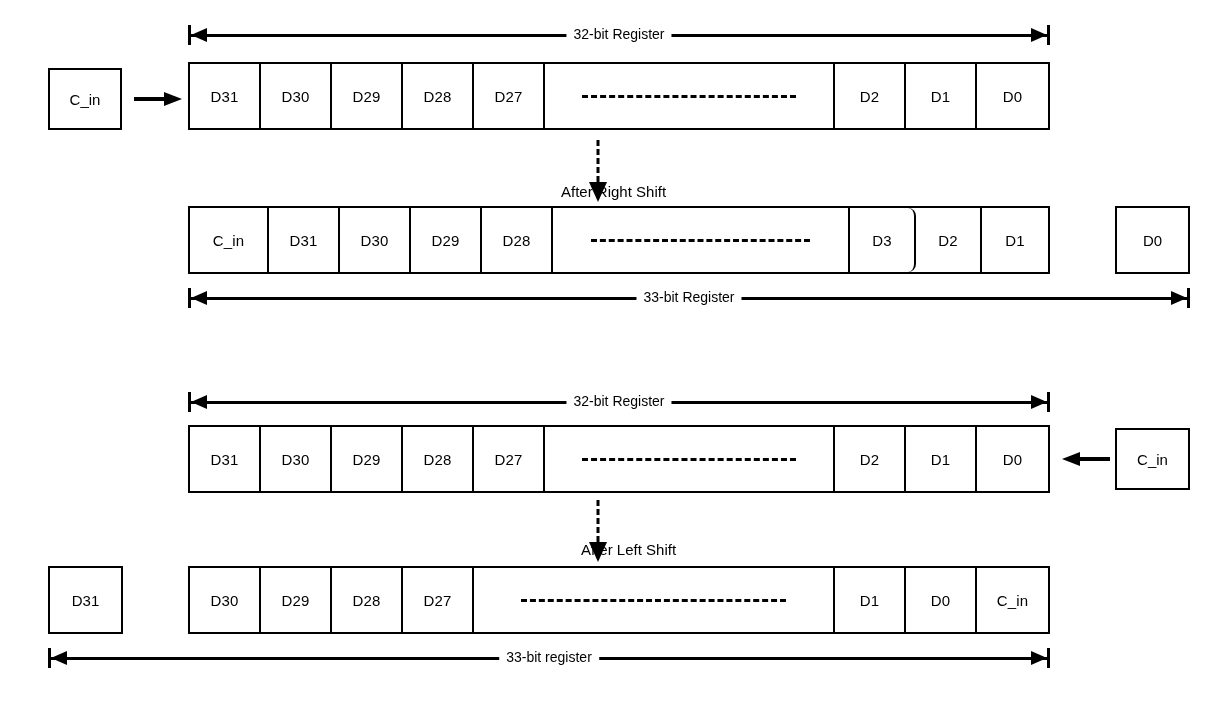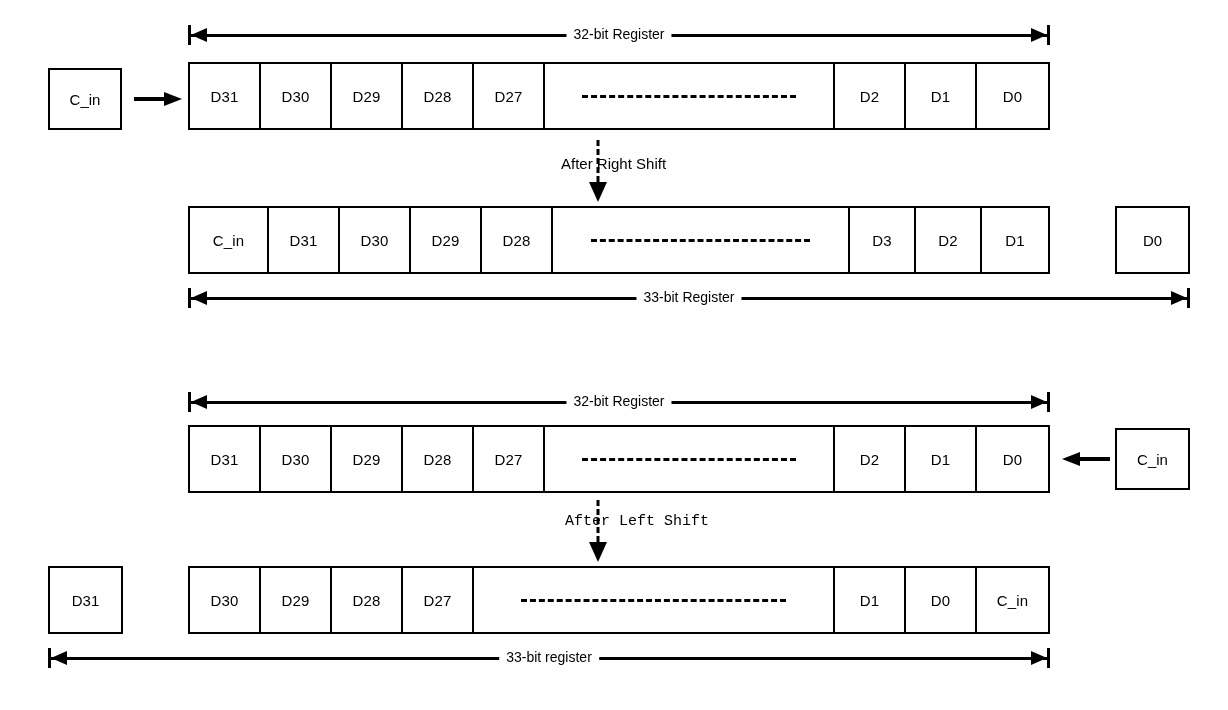--- a/index.html
+++ b/index.html
@@ -53,21 +53,21 @@
 
   
   .varrow{position:absolute;width:40px;}
   .varrow .dash{position:absolute;left:50%;transform:translateX(-50%);
                 top:0;width:0;border-left:3px dashed #000;}
   .varrow .vhead{position:absolute;left:50%;transform:translateX(-50%);
                  bottom:0;width:0;height:0;
                  border-left:9px solid transparent;border-right:9px solid transparent;
                  border-top:20px solid #000;}
   .vlabel{position:absolute;font-size:15px;white-space:nowrap;
-          background:#fff;padding:0 4px;}
+          background:#fff;padding:0 4px;margin-top:28px;}
 </style>
 </head>
 <body>
 
 <div class="stage">
 
   <div class="dim" style="left:188px;top:25px;width:862px;">
     <div class="bar"></div>
     <div class="cap l"></div>
     <div class="cap r"></div>
@@ -105,21 +105,21 @@
 
   <div class="reg" style="left:188px;top:206px;width:862px;height:68px;">
     <div class="cell" style="width:79px;">C_in</div>
     <div class="cell" style="width:71px;">D31</div>
     <div class="cell" style="width:71px;">D30</div>
     <div class="cell" style="width:71px;">D29</div>
     <div class="cell" style="width:71px;">D28</div>
     <div class="cell dots" style="flex:1;">
       <div class="dashrow"></div>
     </div>
-    <div class="cell" style="width:66px;">D3</div>
+    <div class="cell" style="width:66px;border-radius:8px;">D3</div>
     <div class="cell" style="width:66px;">D2</div>
     <div class="cell" style="width:66px;">D1</div>
   </div>
 
   <div class="sbox" style="left:1115px;top:206px;width:75px;height:68px;">D0</div>
 
   <div class="dim" style="left:188px;top:288px;width:1002px;">
     <div class="bar"></div>
     <div class="cap l"></div>
     <div class="cap r"></div>
@@ -151,21 +151,21 @@
     <div class="cell" style="width:71px;">D0</div>
   </div>
 
   <div class="harrow left" style="left:1062px;top:452px;width:48px;">
     <div class="shaft"></div>
     <div class="head"></div>
   </div>
 
   <div class="sbox" style="left:1115px;top:428px;width:75px;height:62px;">C_in</div>
 
-  <div class="vlabel" style="left:561px;top:513px;font-family:Liberation Mono, monospace;">After Left Shift</div>
+  <div class="vlabel" style="left:577px;top:513px;">After Left Shift</div>
   <div class="varrow" style="left:578px;top:500px;height:62px;">
     <div class="dash" style="height:42px;"></div>
     <div class="vhead"></div>
   </div>
 
   <div class="sbox" style="left:48px;top:566px;width:75px;height:68px;">D31</div>
 
   <div class="reg" style="left:188px;top:566px;width:862px;height:68px;">
     <div class="cell" style="width:71px;">D30</div>
     <div class="cell" style="width:71px;">D29</div>

